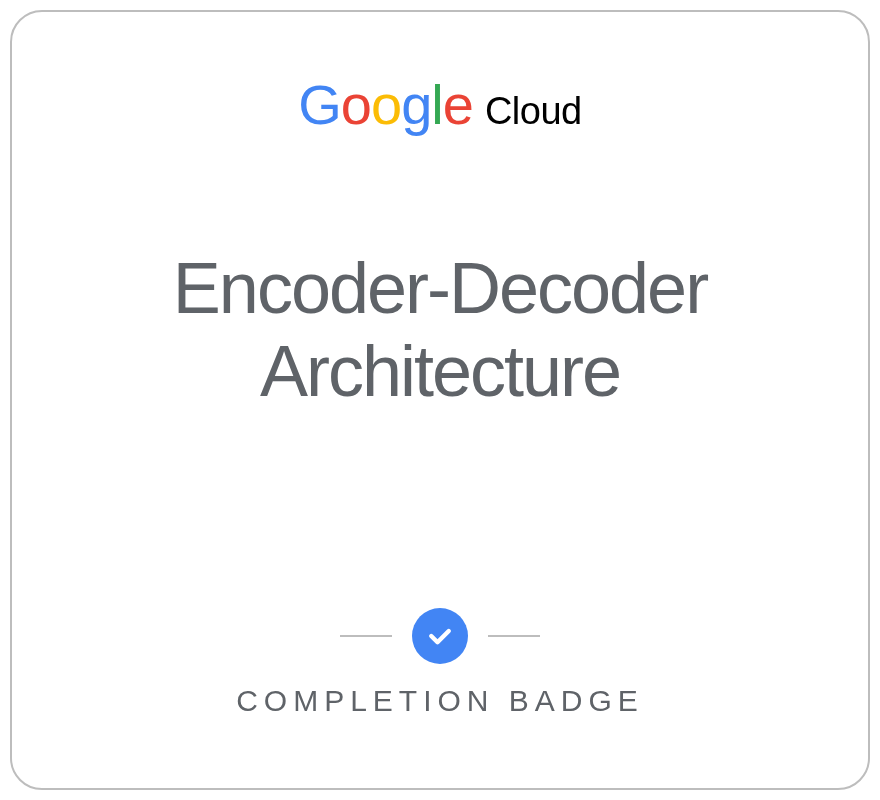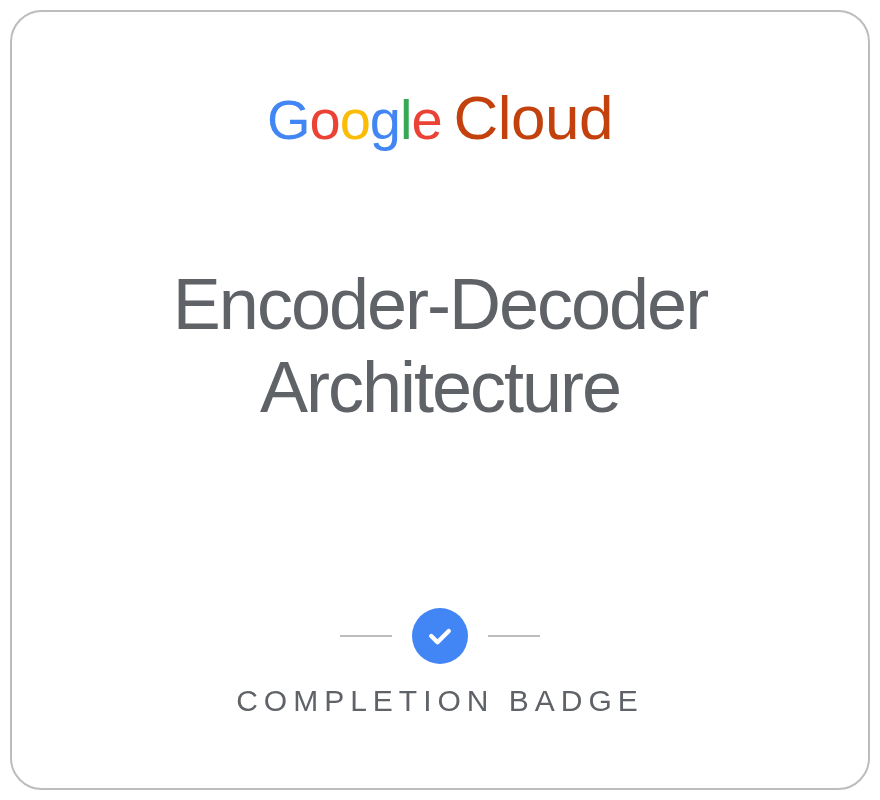--- a/index.html
+++ b/index.html
@@ -24,38 +24,37 @@
       display: flex;
       flex-direction: column;
       align-items: center;
       padding: 60px 40px 50px 40px;
     }
     
     .logo-row {
       display: flex;
       align-items: baseline;
       gap: 12px;
-      margin-top: 10px;
     }
     
     .google-logo {
       font-size: 56px;
       font-weight: 500;
       letter-spacing: -1px;
     }
     
     .g-blue { color: #4285F4; }
     .g-red { color: #EA4335; }
     .g-yellow { color: #FBBC05; }
     .g-green { color: #34A853; }
     
     .cloud-text {
-      font-size: 62px;
+      font-size: 38px;
       font-weight: 400;
-      color: #c2410c;
+      color: #000000;
       letter-spacing: -0.5px;
     }
     
     .course-title {
       font-size: 72px;
       font-weight: 400;
       color: #5f6368;
       text-align: center;
       line-height: 1.15;
       margin-top: 110px;

